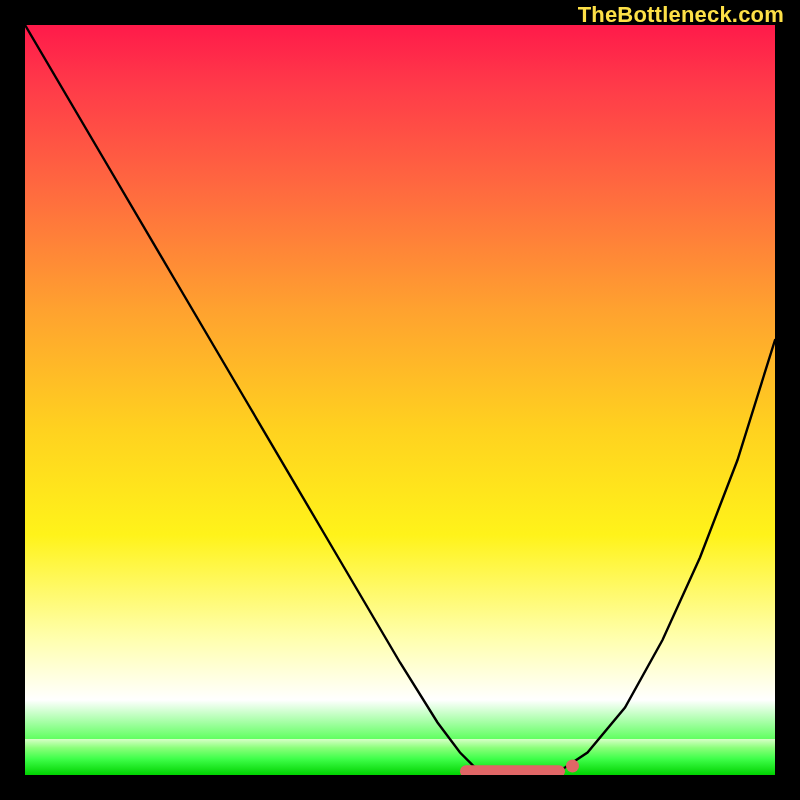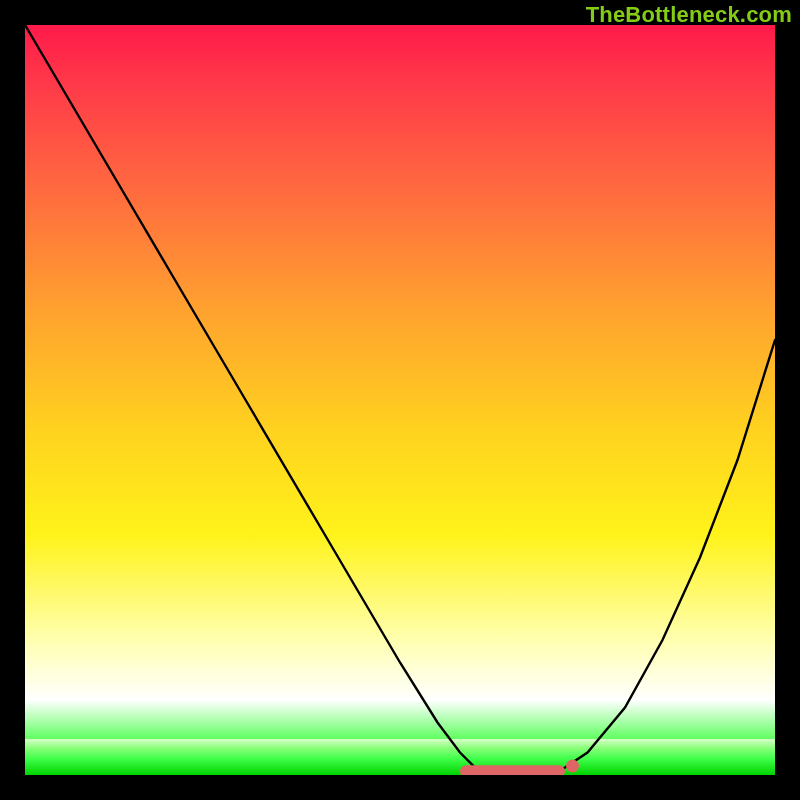--- a/index.html
+++ b/index.html
@@ -12,24 +12,24 @@
     font-family: Arial, Helvetica, sans-serif;
   }
   .stage {
     position: relative;
     width: 800px;
     height: 800px;
   }
   .watermark {
     position: absolute;
     top: 2px;
-    right: 8px;
+    right: 16px;
     font-size: 22px;
     font-weight: 600;
-    color: #84cc16;
+    color: #fde047;
     letter-spacing: 0.2px;
     user-select: none;
   }
   .plot-area {
     position: absolute;
     left: 25px;
     top: 25px;
     width: 750px;
     height: 750px;
     overflow: hidden;

